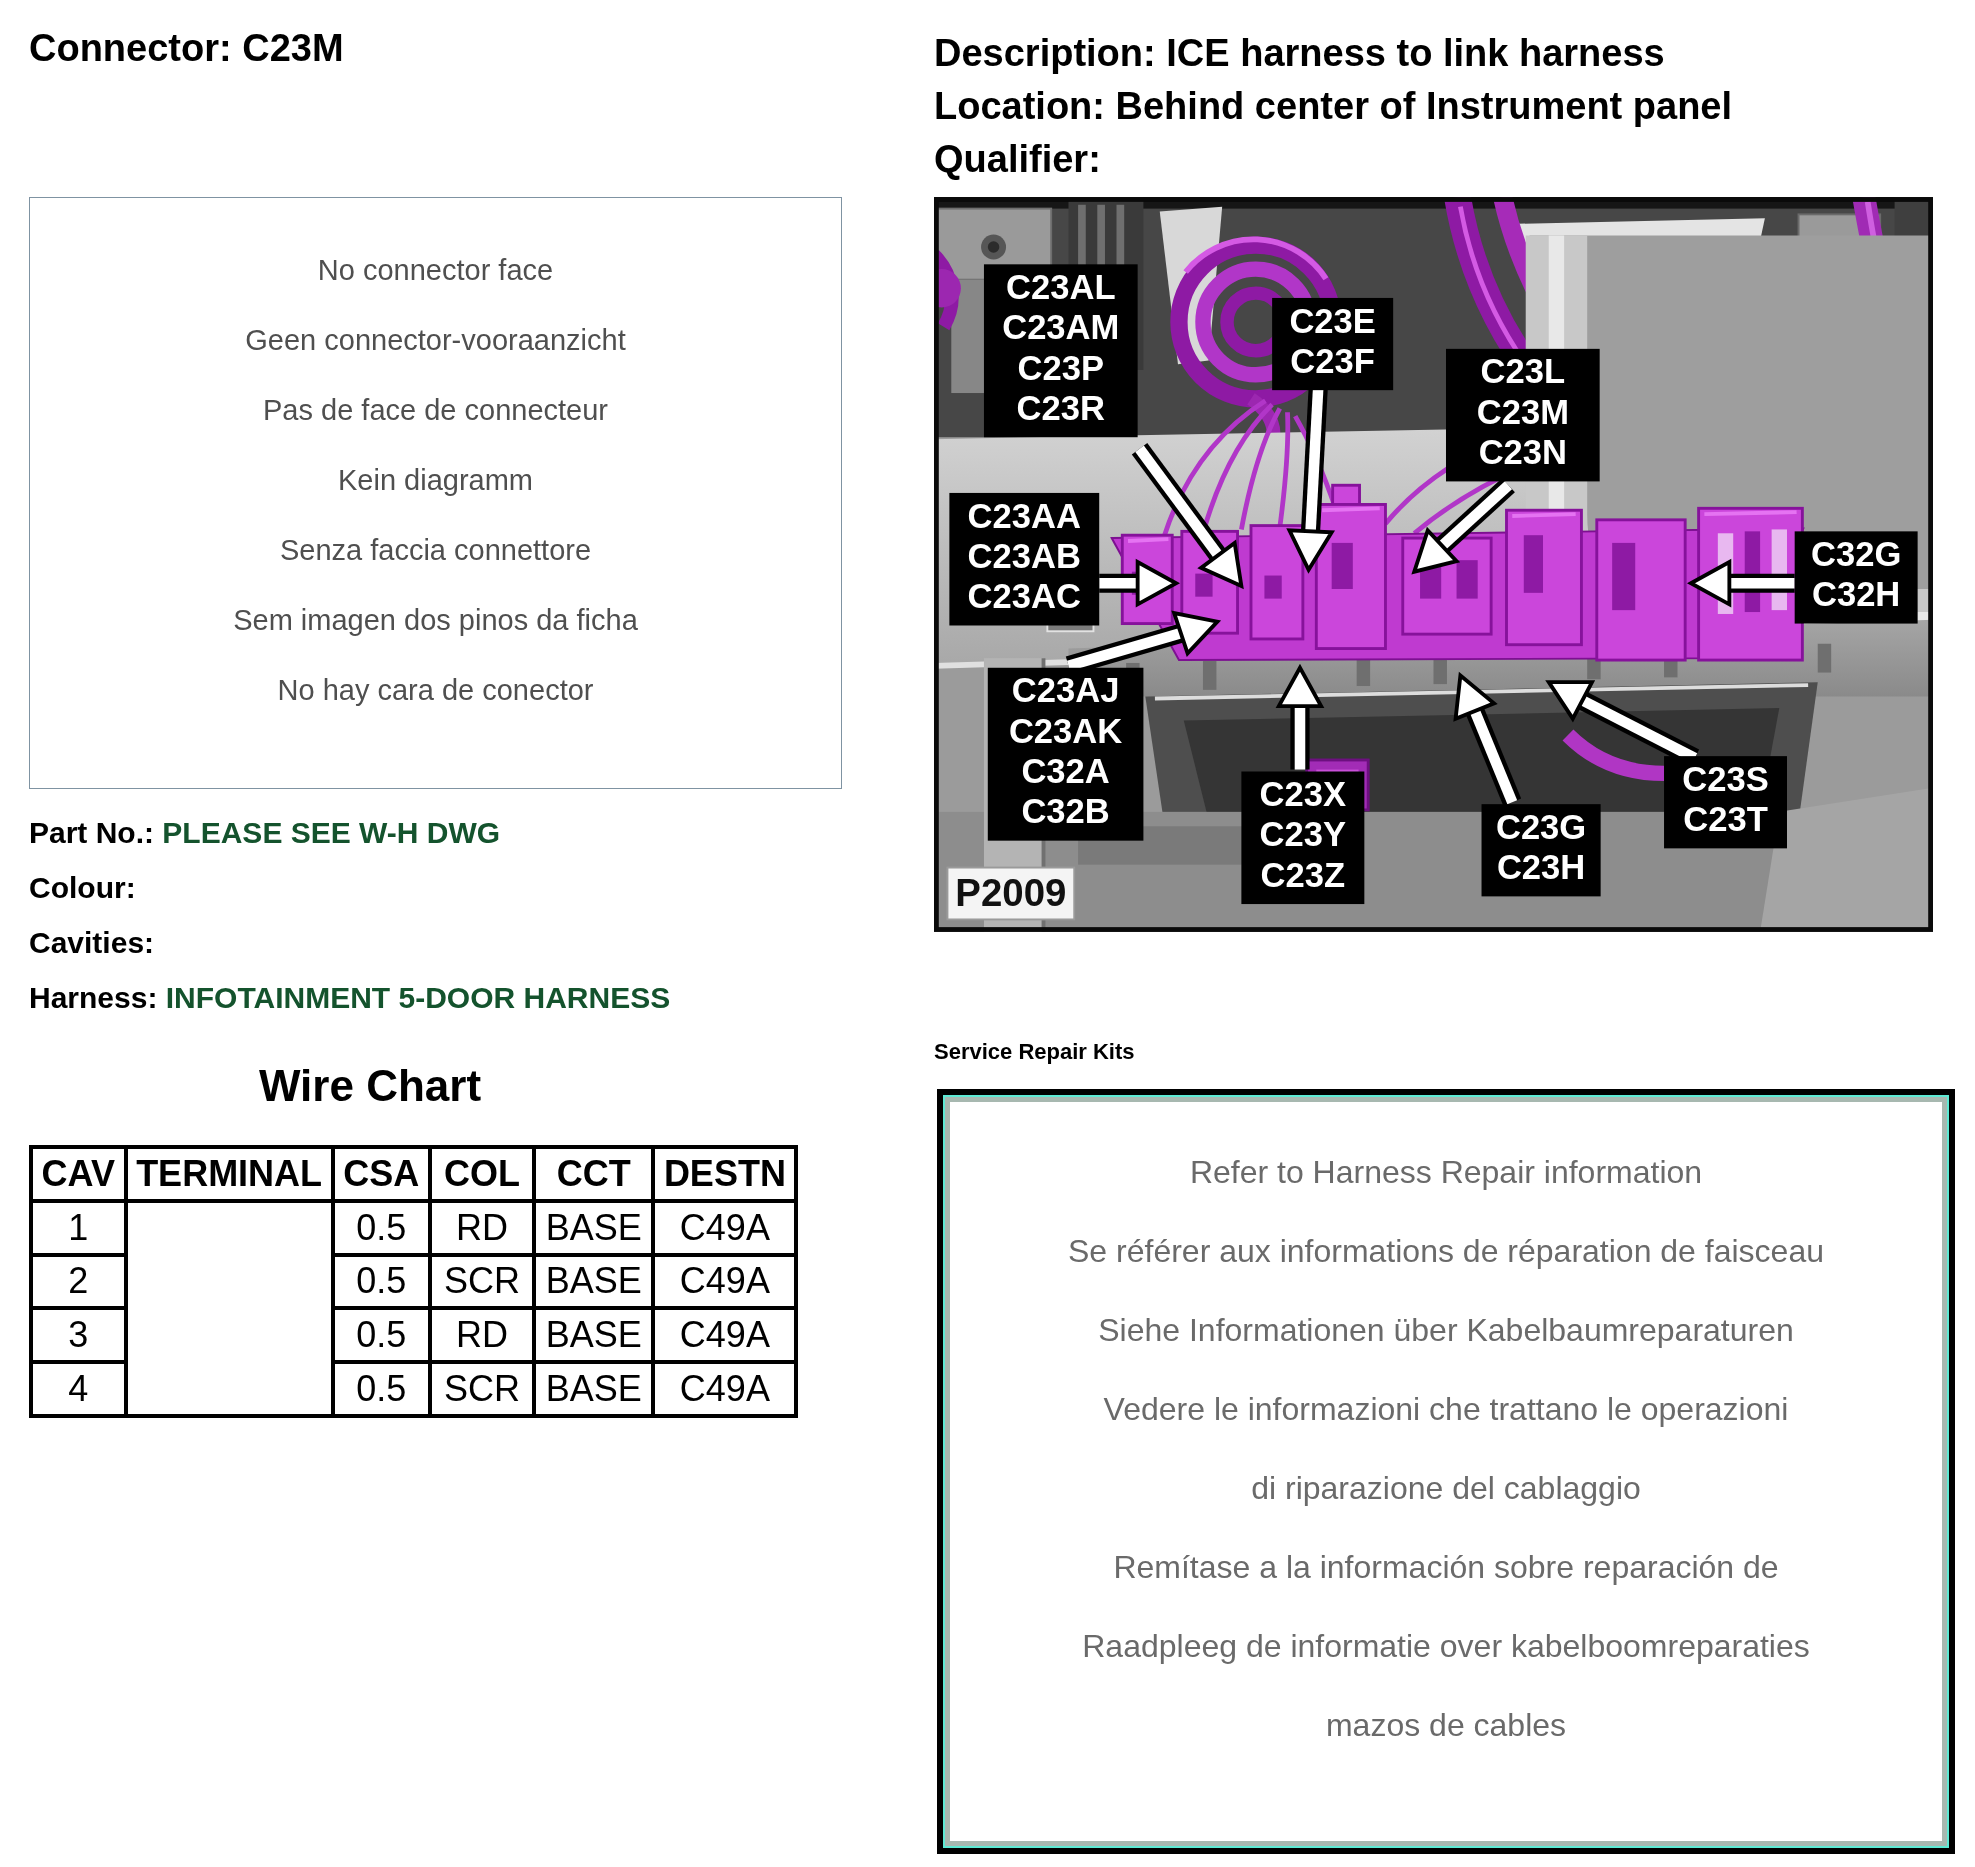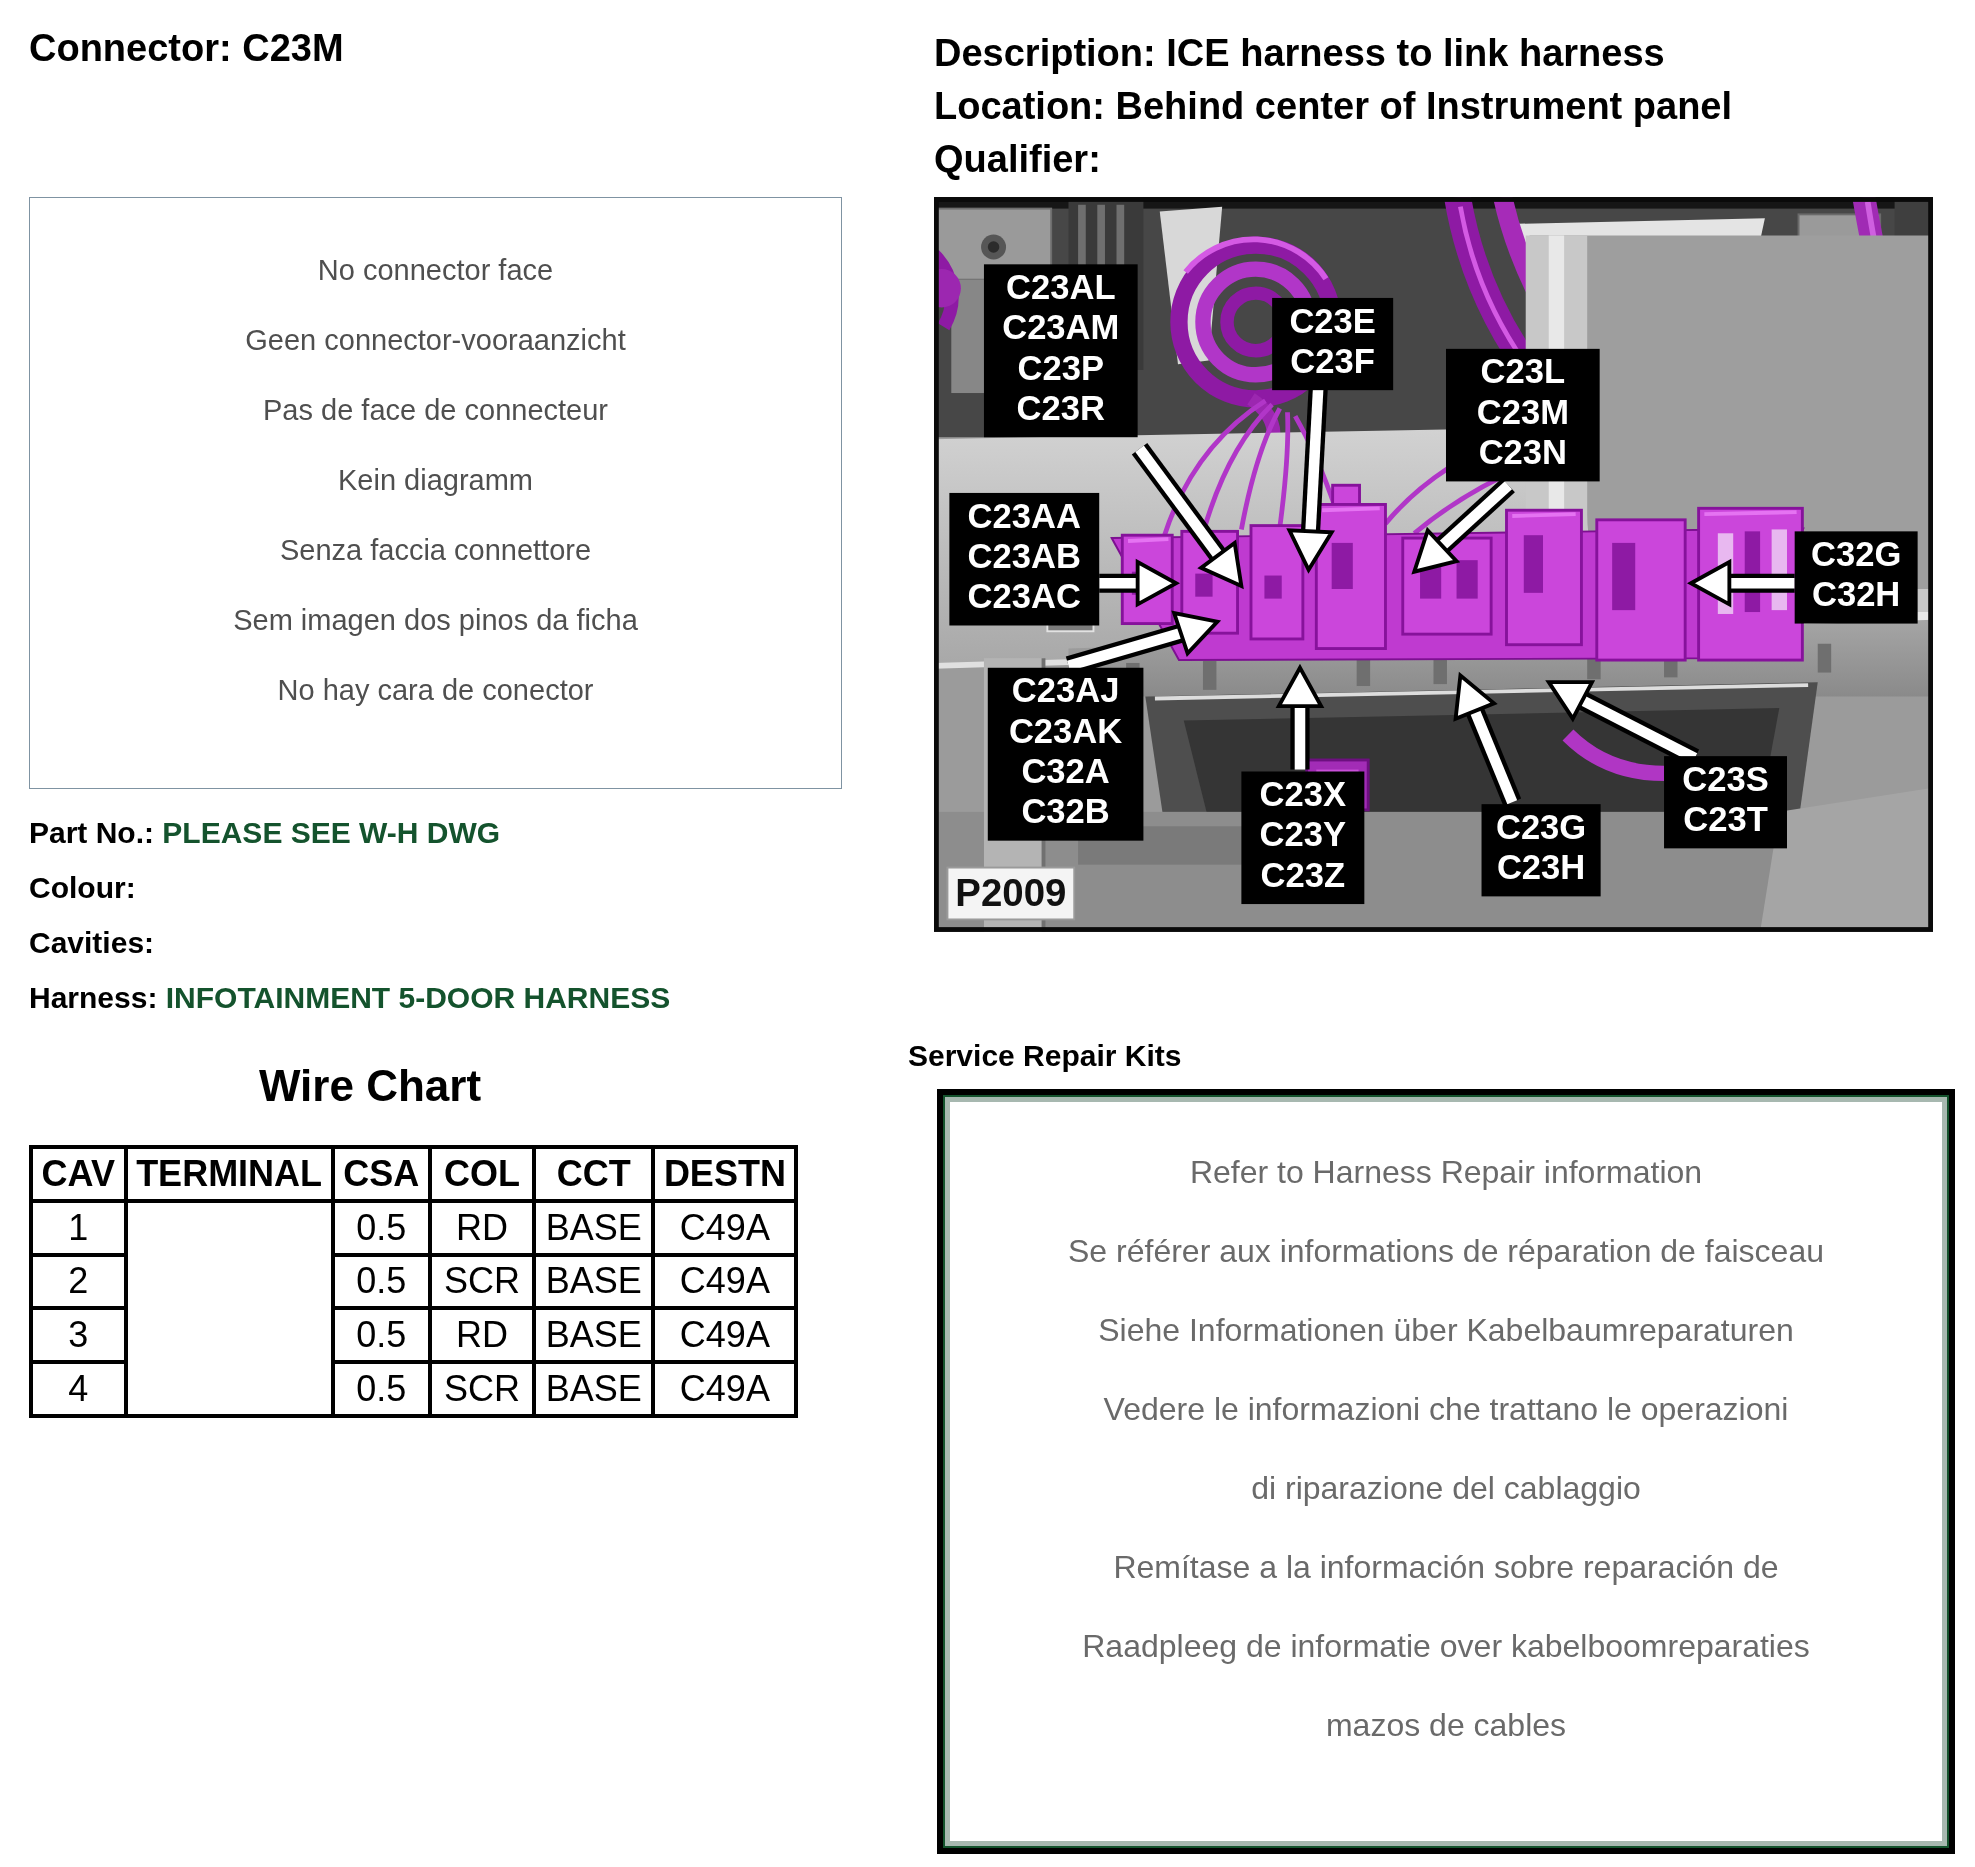--- a/index.html
+++ b/index.html
@@ -33,24 +33,24 @@
     border:4.8px solid #000;background:#fff;font-size:36px;
     padding:1.9px 8.6px;text-align:center;vertical-align:middle;height:46px;
   }
   #wire-table th{font-weight:bold;}
   #wire-table td{font-weight:normal;}
   .w-cav{width:69px;} .w-term{width:183px;} .w-csa{width:73px;}
   .w-col{width:83px;} .w-cct{width:98px;} .w-destn{width:117px;}
   
   #desc-block{left:934px;top:27px;width:1038px;}
   #desc-block .h-line{height:53px;line-height:53px;}
-  #srk-heading{left:908px;top:1039px;font-size:30px;font-weight:bold;}
+  #srk-heading{left:934px;top:1039px;font-size:22px;font-weight:bold;}
   #srk-box{
     left:937px;top:1089px;width:1018px;height:765px;
-    border:6.7px solid #000;background:#14532d;box-sizing:border-box;
+    border:6.7px solid #000;background:#5eead4;box-sizing:border-box;
   }
   #srk-inner{
     position:absolute;left:1.9px;top:1.9px;right:1.9px;bottom:1.9px;
     border:5.8px solid #a7b8b0;background:#fff;
     padding-top:31px;box-sizing:border-box;
   }
   #srk-inner .srk-line{
     height:79px;line-height:79px;text-align:center;
     font-size:32px;color:#6a6a6a;font-weight:normal;white-space:nowrap;
   }

